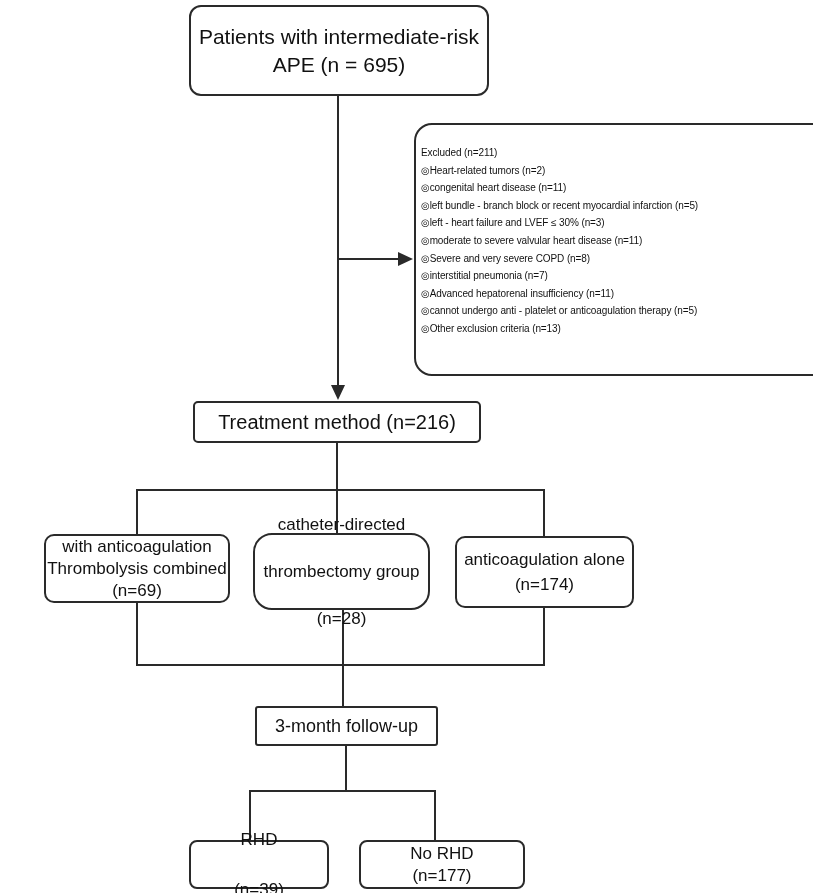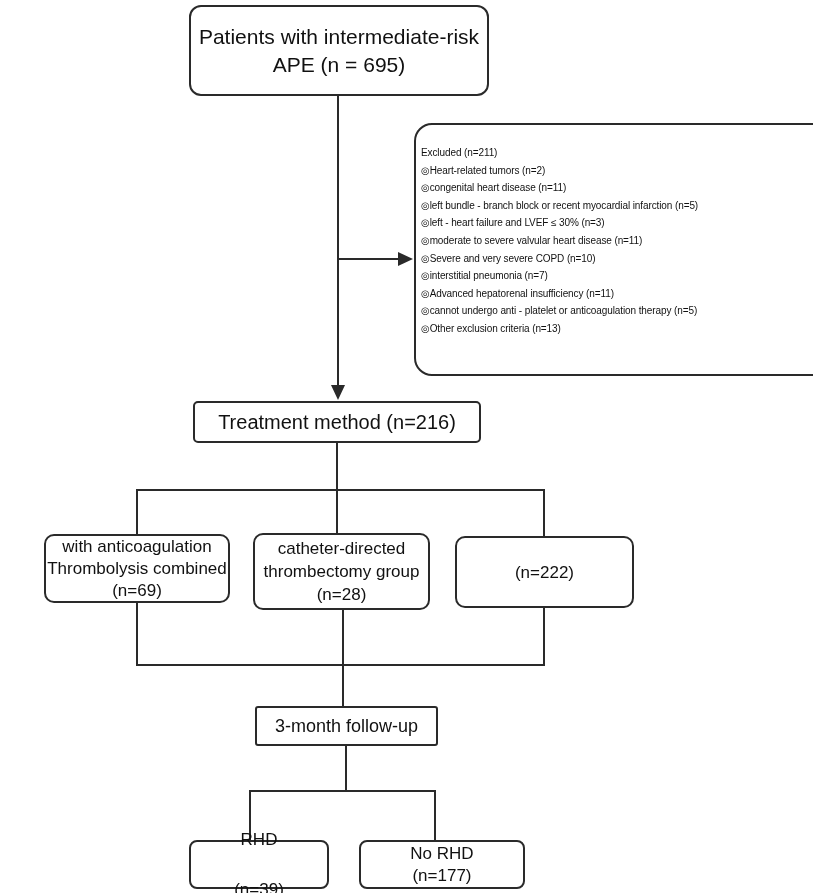--- a/index.html
+++ b/index.html
@@ -52,22 +52,22 @@
     border-radius: 5px;
     font-size: 20px;
   }
   .box-thrombolysis {
     left: 3px; top: 534px; width: 186px; height: 69px;
     border-radius: 10px;
     font-size: 17px; line-height: 22px;
   }
   .box-thrombectomy {
     left: 212px; top: 533px; width: 177px; height: 77px;
-    border-radius: 10px;
-    font-size: 17px; line-height: 23px;
+    border-radius: 19px;
+    font-size: 17px; line-height: 23px; gap: 24px;
   }
   .box-anticoagulation {
     left: 414px; top: 536px; width: 179px; height: 72px;
     border-radius: 10px;
     font-size: 17px; line-height: 25px;
   }
   .box-followup {
     left: 214px; top: 706px; width: 183px; height: 40px;
     border-radius: 3px;
     font-size: 18px;
@@ -124,21 +124,21 @@
     <span class="xline">APE (n = 695)</span>
   </div>
 
   <div class="box box-excluded">
     <span class="xline">Excluded (n=211)</span>
     <span class="xline">◎Heart-related tumors (n=2)</span>
     <span class="xline">◎congenital heart disease (n=11)</span>
     <span class="xline">◎left bundle - branch block or recent myocardial infarction (n=5)</span>
     <span class="xline">◎left - heart failure and LVEF ≤ 30% (n=3)</span>
     <span class="xline">◎moderate to severe valvular heart disease (n=11)</span>
-    <span class="xline">◎Severe and very severe COPD (n=10)</span>
+    <span class="xline">◎Severe and very severe COPD (n=8)</span>
     <span class="xline">◎interstitial pneumonia (n=7)</span>
     <span class="xline">◎Advanced hepatorenal insufficiency (n=11)</span>
     <span class="xline">◎cannot undergo anti - platelet or anticoagulation therapy (n=5)</span>
     <span class="xline">◎Other exclusion criteria (n=13)</span>
   </div>
 
   <div class="box box-treatment">
     <span class="xline">Treatment method (n=216)</span>
   </div>
 
@@ -148,21 +148,22 @@
     <span class="xline">(n=69)</span>
   </div>
 
   <div class="box box-thrombectomy">
     <span class="xline">catheter-directed</span>
     <span class="xline">thrombectomy group</span>
     <span class="xline">(n=28)</span>
   </div>
 
   <div class="box box-anticoagulation">
-    <span class="xline">(n=222)</span>
+    <span class="xline">anticoagulation alone</span>
+    <span class="xline">(n=174)</span>
   </div>
 
   <div class="box box-followup">
     <span class="xline">3-month follow-up</span>
   </div>
 
   <div class="box box-rhd">
     <span class="xline">RHD</span>
     <span class="xline">(n=39)</span>
   </div>

